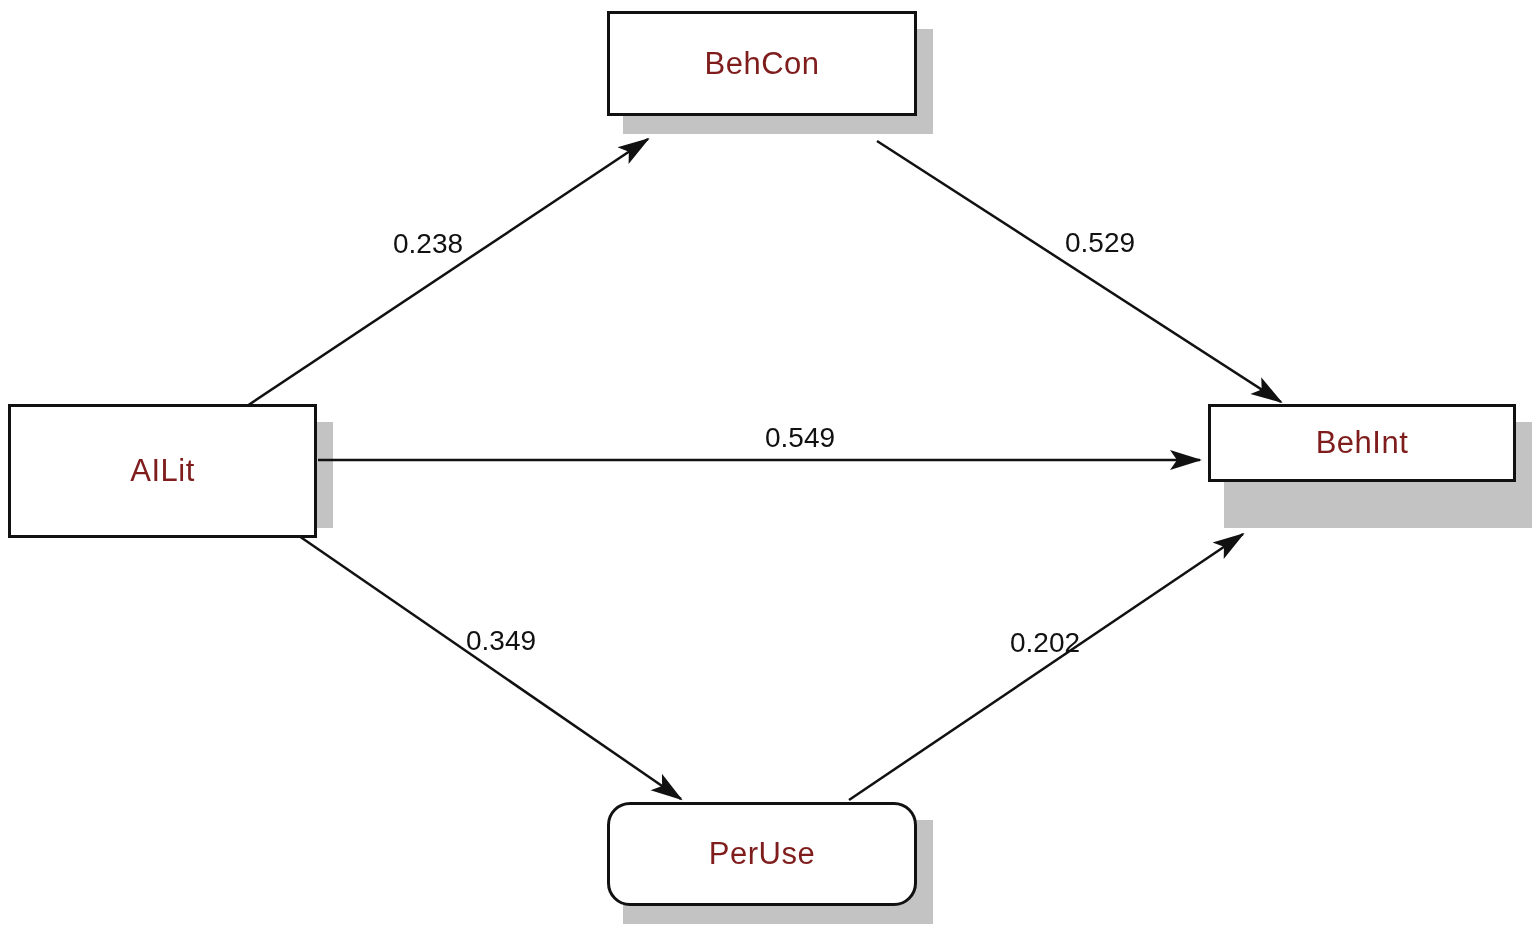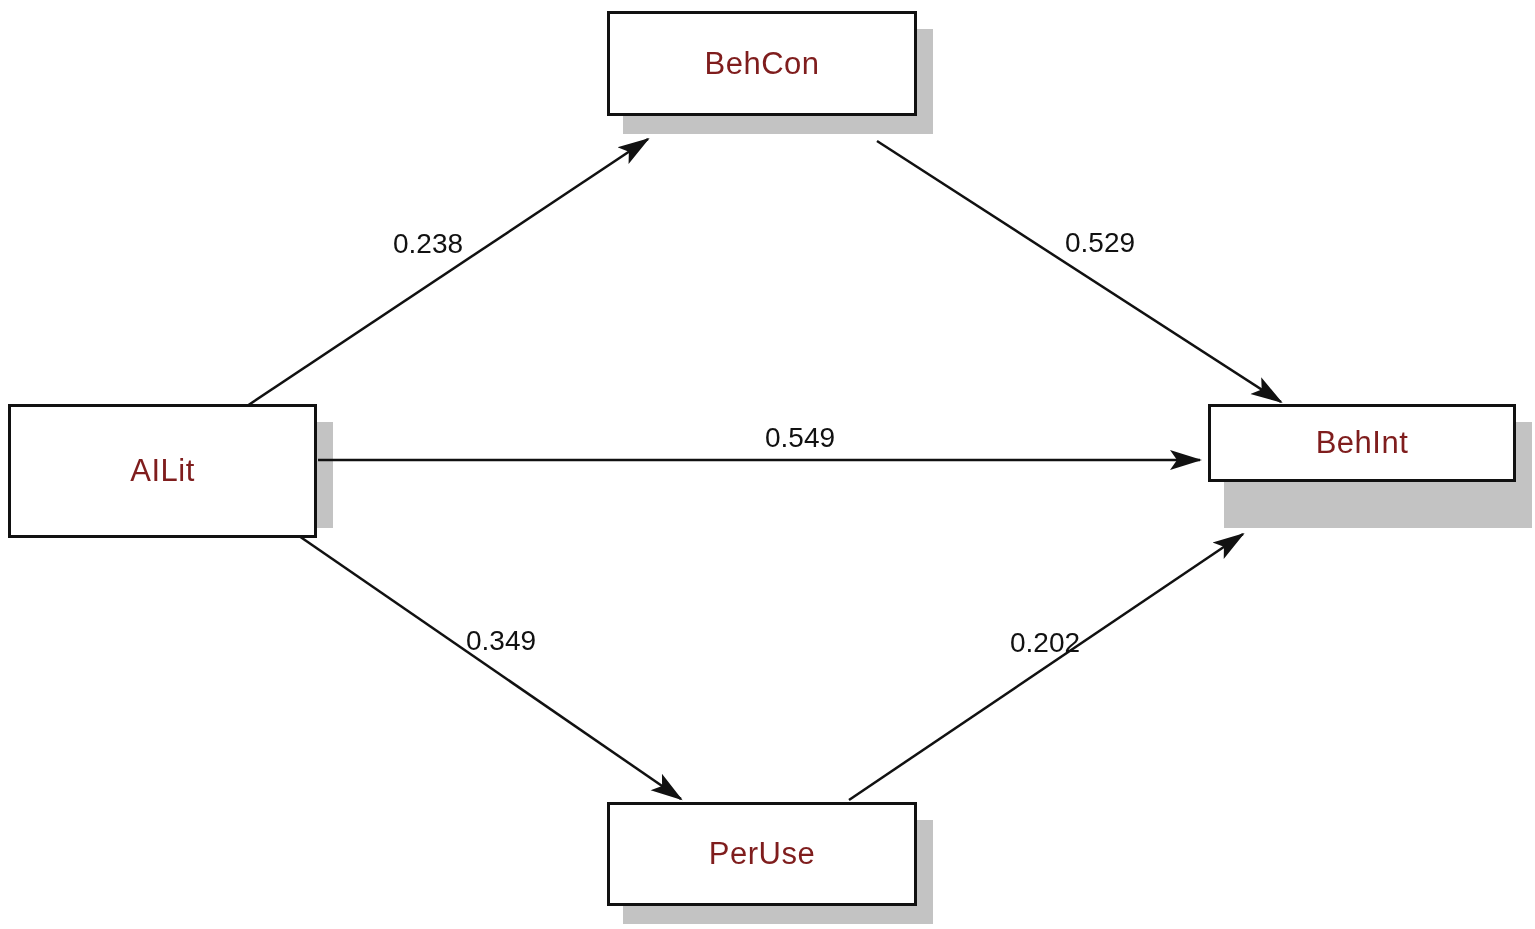--- a/index.html
+++ b/index.html
@@ -41,21 +41,21 @@
     transform: translate(-50%, -50%);
     font-size: 28px;
     color: #111111;
     z-index: 4;
     white-space: nowrap;
   }
   
   #node-behcon  { left: 607px;  top: 11px;  width: 310px; height: 105px; }
   #node-ailit   { left: 8px;    top: 404px; width: 309px; height: 134px; }
   #node-behint  { left: 1208px; top: 404px; width: 308px; height: 78px; }
-  #node-peruse  { left: 607px;  top: 802px; width: 310px; height: 104px; }
+  #node-peruse  { left: 607px;  top: 802px; width: 310px; height: 104px; border-radius: 23px; }
 
   #shadow-behcon { left: 623px;  top: 29px;  width: 310px; height: 105px; }
   #shadow-ailit  { left: 24px;   top: 422px; width: 309px; height: 106px; }
   #shadow-behint { left: 1224px; top: 422px; width: 308px; height: 106px; }
   #shadow-peruse { left: 623px;  top: 820px; width: 310px; height: 104px; }
 
   
   #label-ailit-behcon  { left: 428px;  top: 244px; }
   #label-behcon-behint { left: 1100px; top: 243px; }
   #label-ailit-behint  { left: 800px;  top: 438px; }

